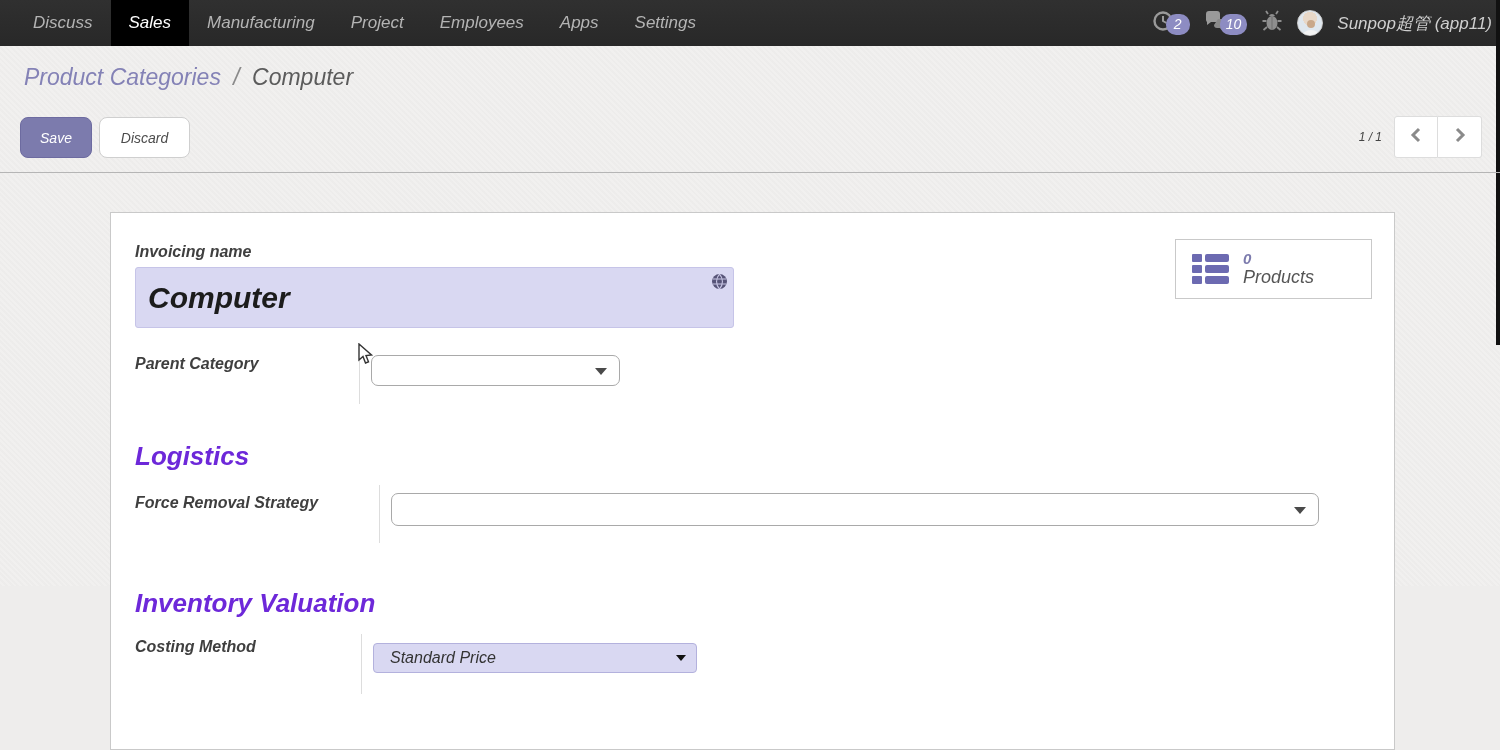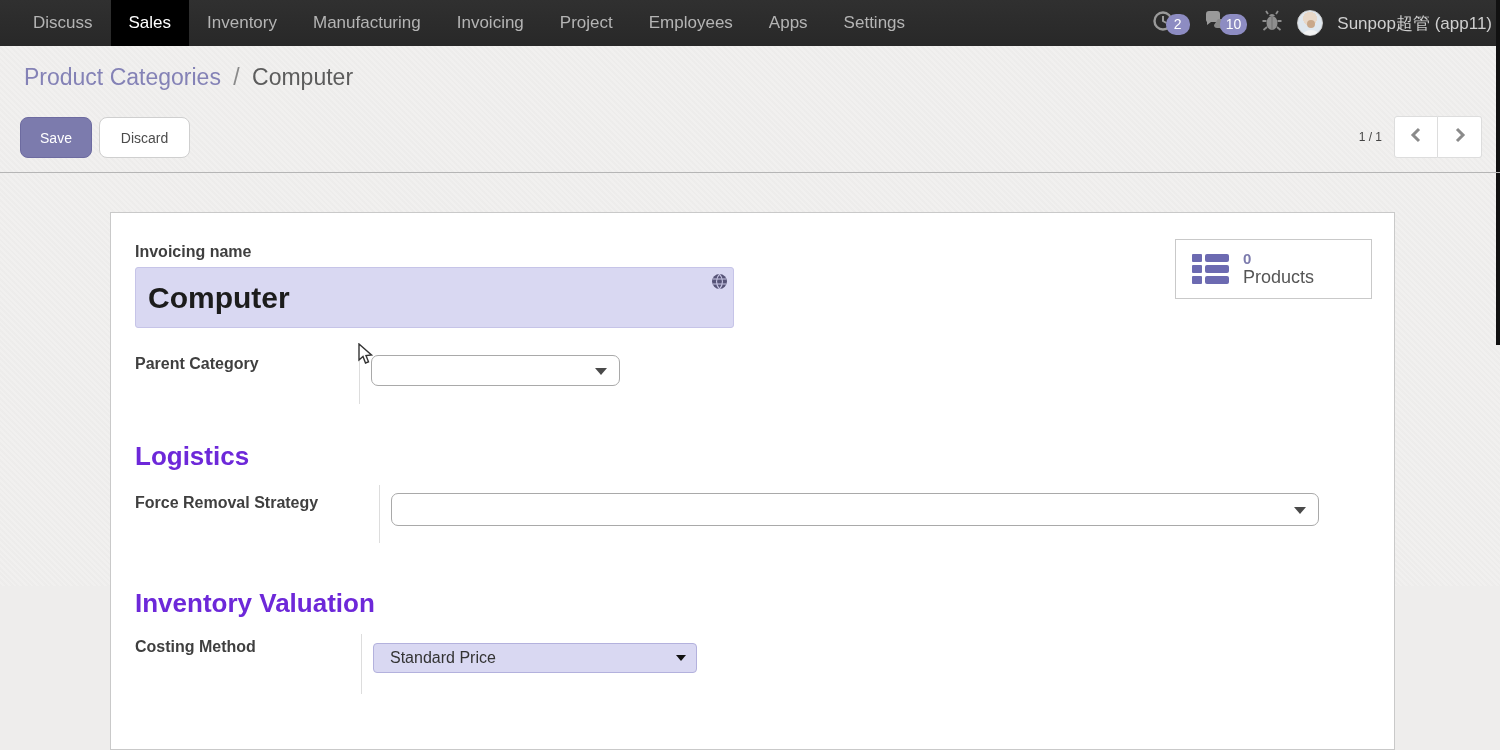--- a/index.html
+++ b/index.html
@@ -7,20 +7,21 @@
   body {
     font-family:"Liberation Sans", sans-serif;
     background:#eeedec;
     position:relative;
   }
   #screen {
     position:absolute; top:0; left:0; width:1500px; height:586px;
     background:
       repeating-linear-gradient(45deg, rgba(0,0,0,0.015) 0 2px, rgba(255,255,255,0) 2px 4px),
       #f1f0ef;
+    font-style: italic;
   }
 
   
   .navbar {
     position:absolute; top:0; left:0; width:1500px; height:46px;
     background:linear-gradient(#303030,#282828);
     display:flex; align-items:stretch;
     color:#b9b9b9; font-size:17px;
   }
   .nav-items { display:flex; align-items:stretch; padding-left:15px; }
@@ -150,23 +151,21 @@
 </style>
 </head>
 <body>
 
 <div id="screen">
 
   <div class="navbar">
     <div class="nav-items">
       <div class="nav-item">Discuss</div>
       <div class="nav-item active">Sales</div>
-      <div class="nav-item">Inventory</div>
       <div class="nav-item">Manufacturing</div>
-      <div class="nav-item">Invoicing</div>
       <div class="nav-item">Project</div>
       <div class="nav-item">Employees</div>
       <div class="nav-item">Apps</div>
       <div class="nav-item">Settings</div>
     </div>
 
     <div class="nav-right">
       <div class="systray-item">
         <span>
           <svg width="22" height="22" viewBox="0 0 22 22">

